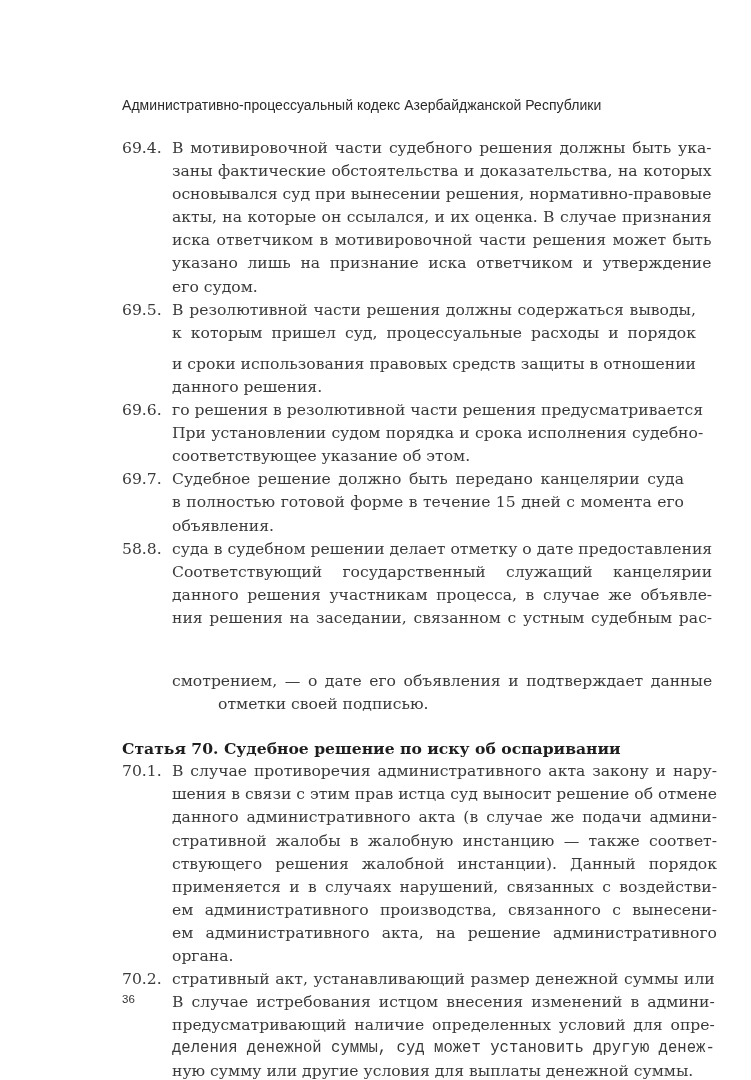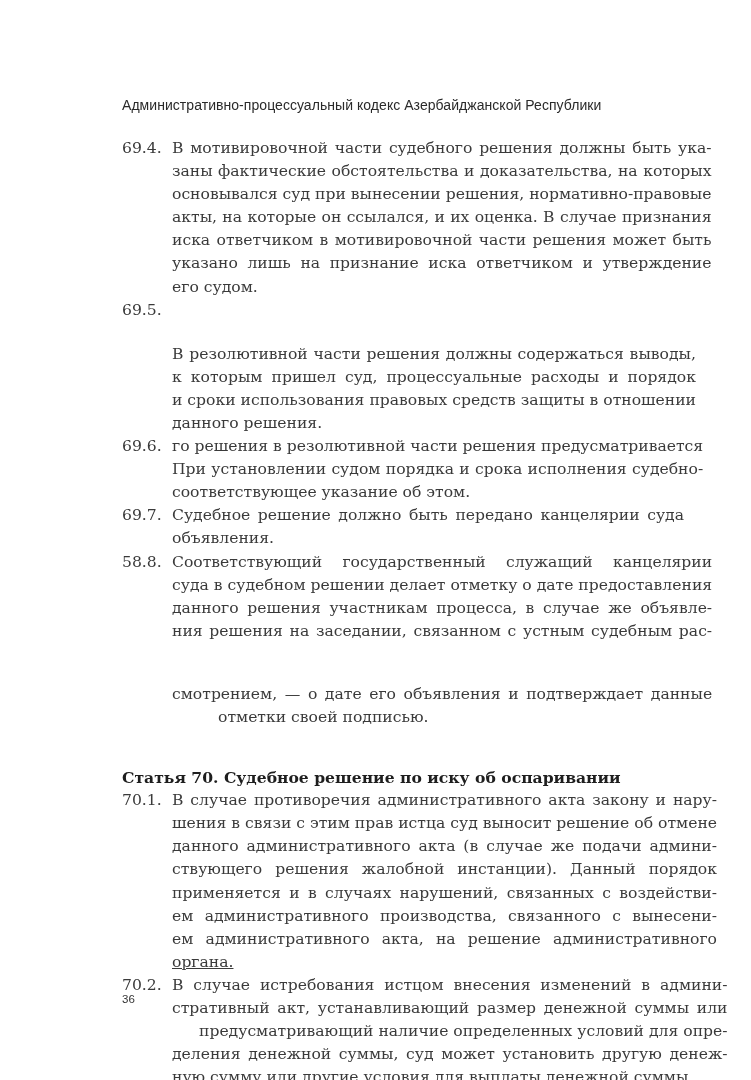--- a/index.html
+++ b/index.html
@@ -16,21 +16,21 @@
     font-family: "DejaVu Serif", serif; color: #3a3a3a;
     font-size: 15.6px; line-height: 23.1px;
   }
   .clause { display: flex; }
   .clause-num { width: 50px; flex: 0 0 50px; }
   .clause-text { flex: 1; text-align: justify; }
   .clause-text span.line { display: block; text-align: justify; text-align-last: justify; white-space: nowrap; }
   .clause-text span.line.last { text-align-last: left; }
   .article-title {
     font-family: "DejaVu Serif", serif; font-weight: bold; color: #1e1e1e;
-    font-size: 15.6px; margin-top: 37px; line-height: 23.1px; white-space: nowrap;
+    font-size: 15.6px; margin-top: 21px; line-height: 23.1px; white-space: nowrap;
   }
   .page-number {
     position: absolute; left: 122px; top: 993px;
     font-family: "Liberation Sans", sans-serif; font-size: 11.5px; color: #333;
   }
 </style>
 </head>
 <body>
 
 <div class="running-head">Административно-процессуальный кодекс Азербайджанской Республики</div>
@@ -45,74 +45,76 @@
           <span class="line" style="display: block;">основывался суд при вынесении решения, нормативно-правовые</span>
           <span class="line" style="display: block;">акты, на которые он ссылался, и их оценка. В случае признания</span>
           <span class="line" style="display: block;">иска ответчиком в мотивировочной части решения может быть</span>
           <span class="line" style="display: block;">указано лишь на признание иска ответчиком и утверждение</span>
           <span class="line last" style="display: block;">его судом.</span>
         </div>
       </div>
       <div class="clause">
         <div class="clause-num">69.5.</div>
         <div class="clause-text">
-          <span class="line" style="display: block; margin-top: 44px;">В резолютивной части решения должны содержаться выводы,</span>
+          <span class="line" style="display: block;">В резолютивной части решения должны содержаться выводы,</span>
           <span class="line" style="display: block;">к которым пришел суд, процессуальные расходы и порядок</span>
-          <span class="line" style="display: block;">и сроки использования правовых средств защиты в отношении</span>
+          <span class="line" style="display: block; margin-top: 8px;">и сроки использования правовых средств защиты в отношении</span>
           <span class="line last" style="display: block;">данного решения.</span>
         </div>
       </div>
       <div class="clause">
         <div class="clause-num">69.6.</div>
         <div class="clause-text">
           <span class="line" style="display: block;">го решения в резолютивной части решения предусматривается</span>
           <span class="line" style="display: block;">При установлении судом порядка и срока исполнения судебно-</span>
           <span class="line last" style="display: block;">соответствующее указание об этом.</span>
         </div>
       </div>
       <div class="clause">
         <div class="clause-num">69.7.</div>
         <div class="clause-text">
           <span class="line" style="display: block;">Судебное решение должно быть передано канцелярии суда</span>
+          <span class="line" style="display: block;">в полностью готовой форме в течение 15 дней с момента его</span>
           <span class="line last" style="display: block;">объявления.</span>
         </div>
       </div>
       <div class="clause">
         <div class="clause-num">58.8.</div>
         <div class="clause-text">
+          <span class="line" style="display: block;">суда в судебном решении делает отметку о дате предоставления</span>
           <span class="line" style="display: block;">Соответствующий государственный служащий канцелярии</span>
-          <span class="line" style="display: block;">суда в судебном решении делает отметку о дате предоставления</span>
           <span class="line" style="display: block;">данного решения участникам процесса, в случае же объявле-</span>
           <span class="line" style="display: block;">ния решения на заседании, связанном с устным судебным рас-</span>
           <span class="line" style="display: block; margin-top: 40px;">смотрением, — о дате его объявления и подтверждает данные</span>
           <span class="line last" style="display: block; margin-left: 46px;">отметки своей подписью.</span>
         </div>
       </div>
     </div>
   <div class="article-title">Статья 70. Судебное решение по иску об оспаривании</div>
   <div id="clauses-70">
       <div class="clause">
         <div class="clause-num">70.1.</div>
         <div class="clause-text">
           <span class="line" style="display: block;">В случае противоречия административного акта закону и нару-</span>
           <span class="line" style="display: block;">шения в связи с этим прав истца суд выносит решение об отмене</span>
           <span class="line" style="display: block;">данного административного акта (в случае же подачи админи-</span>
+          <span class="line" style="display: block;">стративной жалобы в жалобную инстанцию — также соответ-</span>
           <span class="line" style="display: block;">ствующего решения жалобной инстанции). Данный порядок</span>
           <span class="line" style="display: block;">применяется и в случаях нарушений, связанных с воздействи-</span>
           <span class="line" style="display: block;">ем административного производства, связанного с вынесени-</span>
           <span class="line" style="display: block;">ем административного акта, на решение административного</span>
-          <span class="line last" style="display: block; text-decoration: underline;">органа.</span>
+          <span class="line last" style="display: block;">органа.</span>
         </div>
       </div>
       <div class="clause">
         <div class="clause-num">70.2.</div>
         <div class="clause-text">
+          <span class="line" style="display: block;">стративный акт, устанавливающий размер денежной суммы или</span>
           <span class="line" style="display: block;">В случае истребования истцом внесения изменений в админи-</span>
-          <span class="line" style="display: block;">стративный акт, устанавливающий размер денежной суммы или</span>
-          <span class="line" style="display: block; margin-left: 27px;">предусматривающий наличие определенных условий для опре-</span>
-          <span class="line" style="display: block;">деления денежной суммы, суд может установить другую денеж-</span>
+          <span class="line" style="display: block;">предусматривающий наличие определенных условий для опре-</span>
+          <span class="line" style="display: block; font-family: Liberation Mono, monospace;">деления денежной суммы, суд может установить другую денеж-</span>
           <span class="line last" style="display: block;">ную сумму или другие условия для выплаты денежной суммы.</span>
         </div>
       </div>
     </div>
 </div>
 
 <div class="page-number">36</div>
 
 </body></html>

